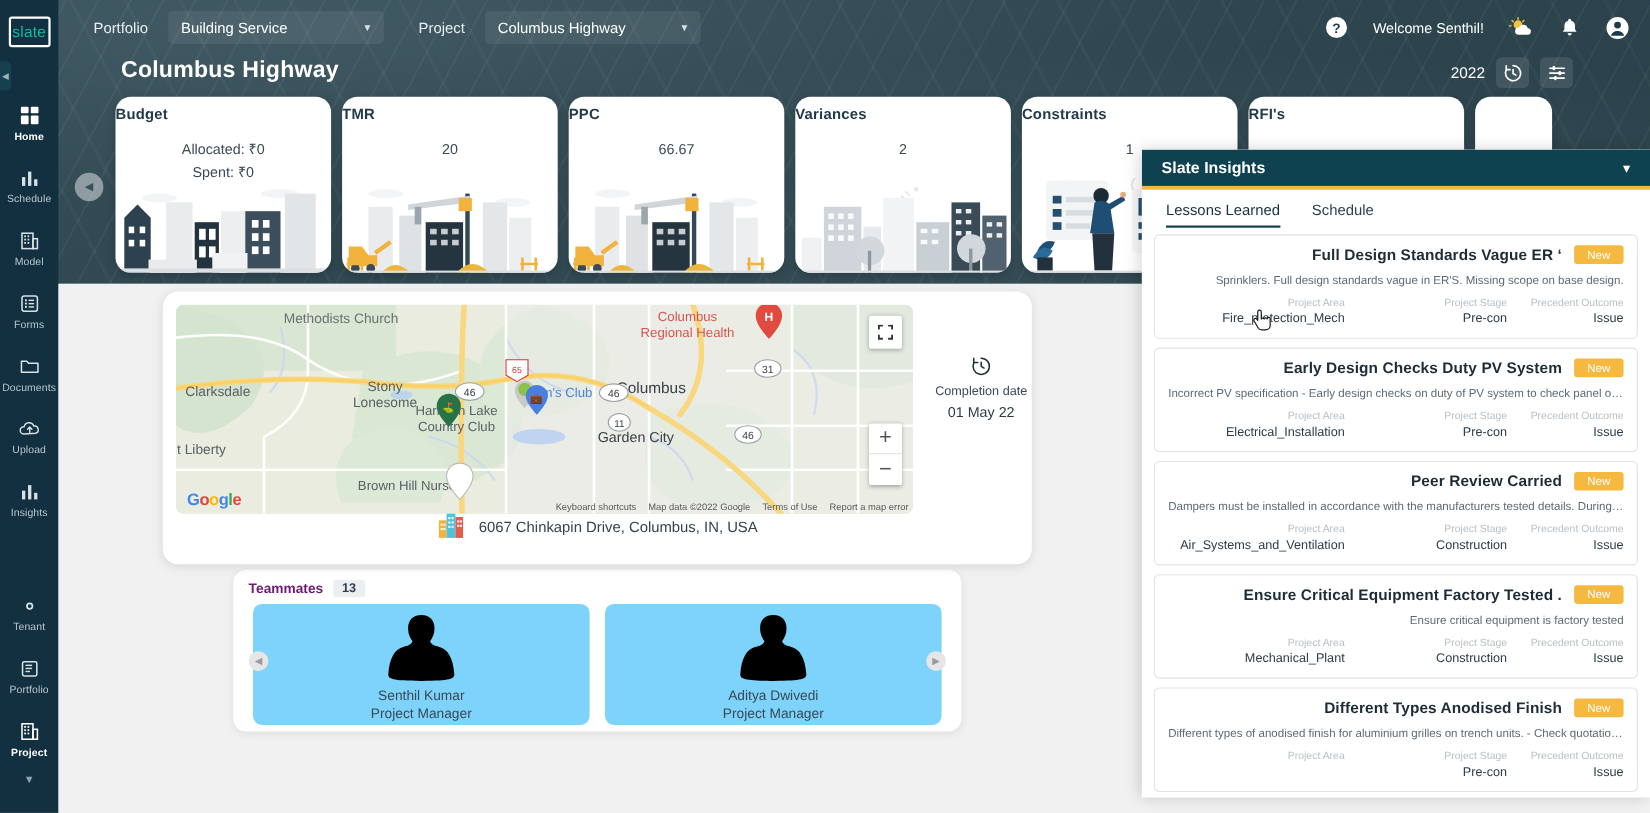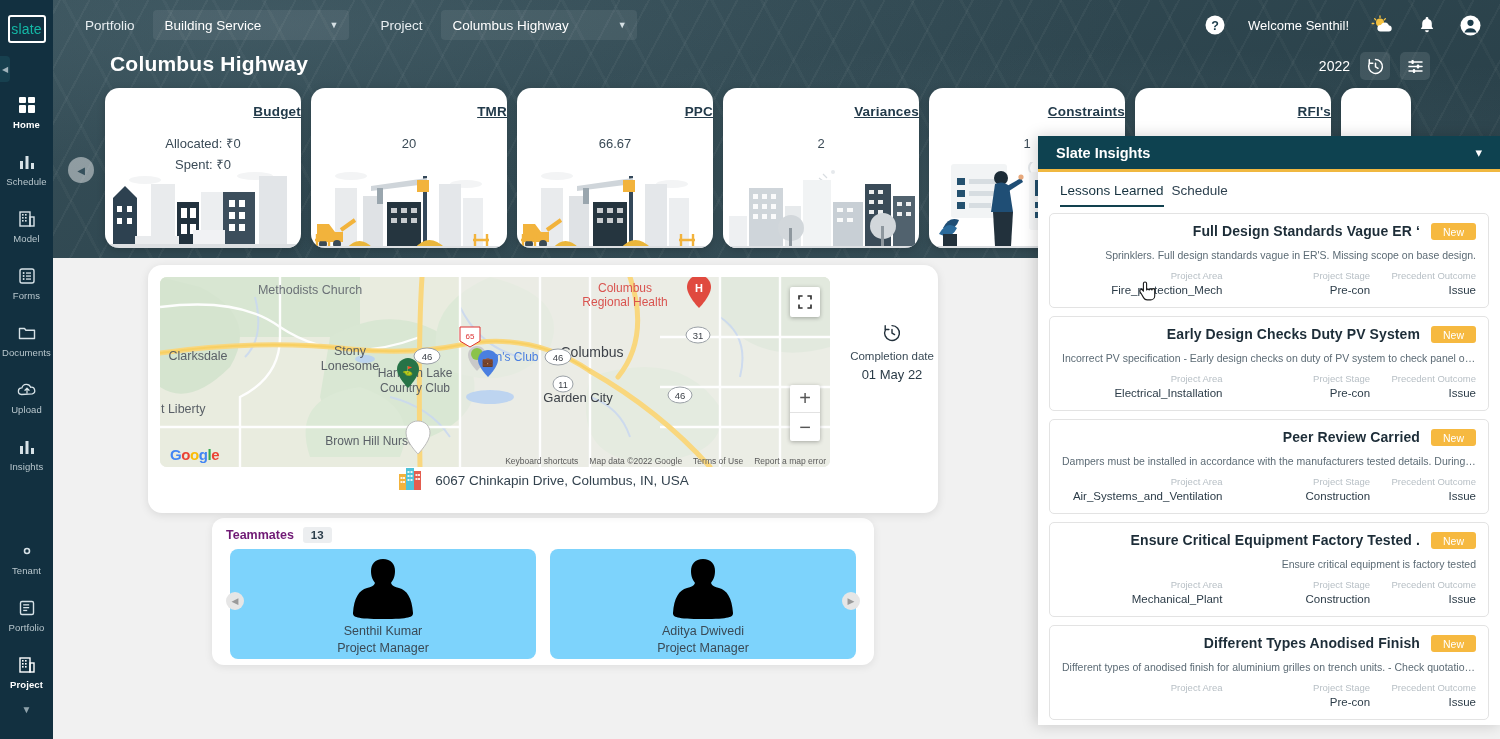--- a/index.html
+++ b/index.html
@@ -111,22 +111,22 @@
   .kpi-row {
     position: absolute; left: 105px; top: 88px; width: 1360px; height: 160px;
     display: flex; gap: 10px; z-index: 10;
   }
   .kpi-card {
     width: 196px; height: 160px; background: #ffffff; border-radius: 14px;
     box-shadow: 0 2px 8px rgba(0,0,0,0.18);
     position: relative; overflow: hidden; flex: none;
   }
   .kpi-title {
-    text-align: right; font-size: 13.5px; font-weight: bold; color: #223a4a;
-    margin-top: 16px; letter-spacing: .2px; text-decoration: underline;
+    text-align: left; font-size: 13.5px; font-weight: bold; color: #223a4a;
+    margin-top: 8px; letter-spacing: .2px;
   }
   .kpi-value {
     text-align: center; font-size: 13px; color: #3a4a56; margin-top: 14px; line-height: 21px;
   }
   .kpi-art { position: absolute; left: 0; bottom: 0; width: 100%; height: 86px; }
   .kpi-partial { width: 70px; }
 
   .carousel-arrow {
     position: absolute; left: 68px; top: 157px; width: 26px; height: 26px;
     border-radius: 50%; background: rgba(255,255,255,0.45);
@@ -214,21 +214,21 @@
     background: #ffffff; box-shadow: -2px 0 14px rgba(0,0,0,0.18);
     z-index: 50; overflow: hidden;
   }
   .ins-head {
     height: 36px; background: #0e4250; display: flex; align-items: center;
     justify-content: space-between; padding: 0 18px;
     border-bottom: 3px solid #f0b840;
   }
   .ins-title { color: #ffffff; font-size: 14.5px; font-weight: bold; }
   .ins-chevron { color: #ffffff; font-size: 13px; cursor: pointer; }
-  .ins-tabs { display: flex; gap: 8px; padding: 11px 22px 0 22px; }
+  .ins-tabs { display: flex; gap: 29px; padding: 11px 22px 0 22px; }
   .ins-tab {
     font-size: 13.5px; color: #2f4250; padding-bottom: 7px; cursor: pointer;
     border-bottom: 2.5px solid transparent;
   }
   .ins-tab.active { border-bottom-color: #12414f; color: #16323f; }
   .ins-body { padding: 6px 11px 0 11px; text-align: right; }
   .ins-card {
     border: 1px solid #e3e3e3; border-radius: 5px; padding: 9px 12px 9px 12px;
     margin-bottom: 8px; background: #fff; position: relative; cursor: pointer;
   }

